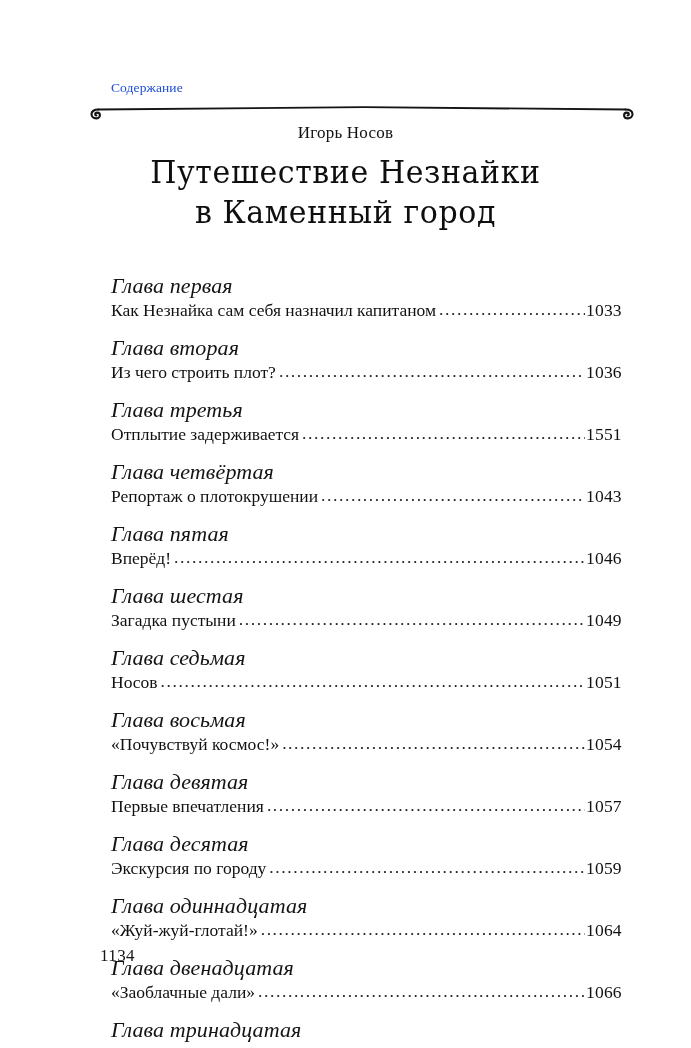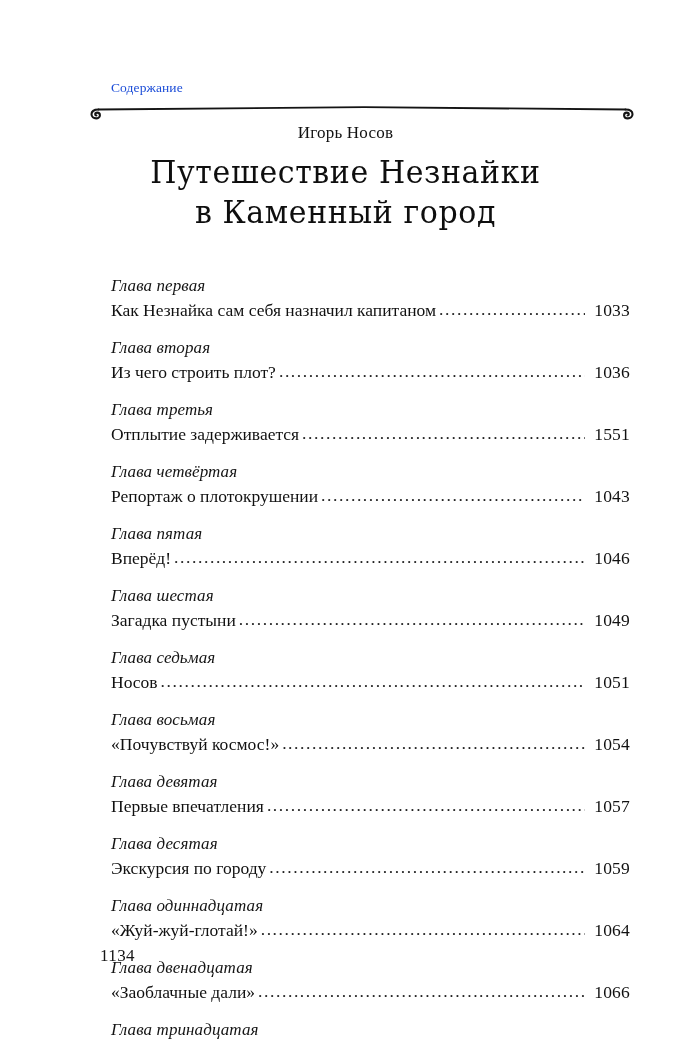--- a/index.html
+++ b/index.html
@@ -87,21 +87,21 @@
     width: 519px;
   }
   .toc-entry {
     margin-bottom: 13px;
   }
   .toc-entry:last-child {
     margin-bottom: 0;
   }
   .chapter-label {
     font-style: italic;
-    font-size: 17px;
+    font-size: 22px;
     line-height: 23px;
     color: #141414;
     letter-spacing: 0.1px;
     white-space: nowrap;
   }
   .chapter-line {
     display: flex;
     align-items: baseline;
     font-size: 17.5px;
     line-height: 26px;
@@ -118,21 +118,20 @@
     overflow: hidden;
     white-space: nowrap;
     margin: 0 1px 0 3px;
     color: #222222;
     letter-spacing: 1.6px;
     font-size: 17.5px;
     transform: translateY(-1px);
   }
   .page-num {
     flex: 0 0 auto;
-    text-align: right;
     min-width: 44px;
     white-space: nowrap;
     letter-spacing: 0.2px;
   }
 
   
   .folio {
     position: absolute;
     left: 100px;
     top: 946px;

